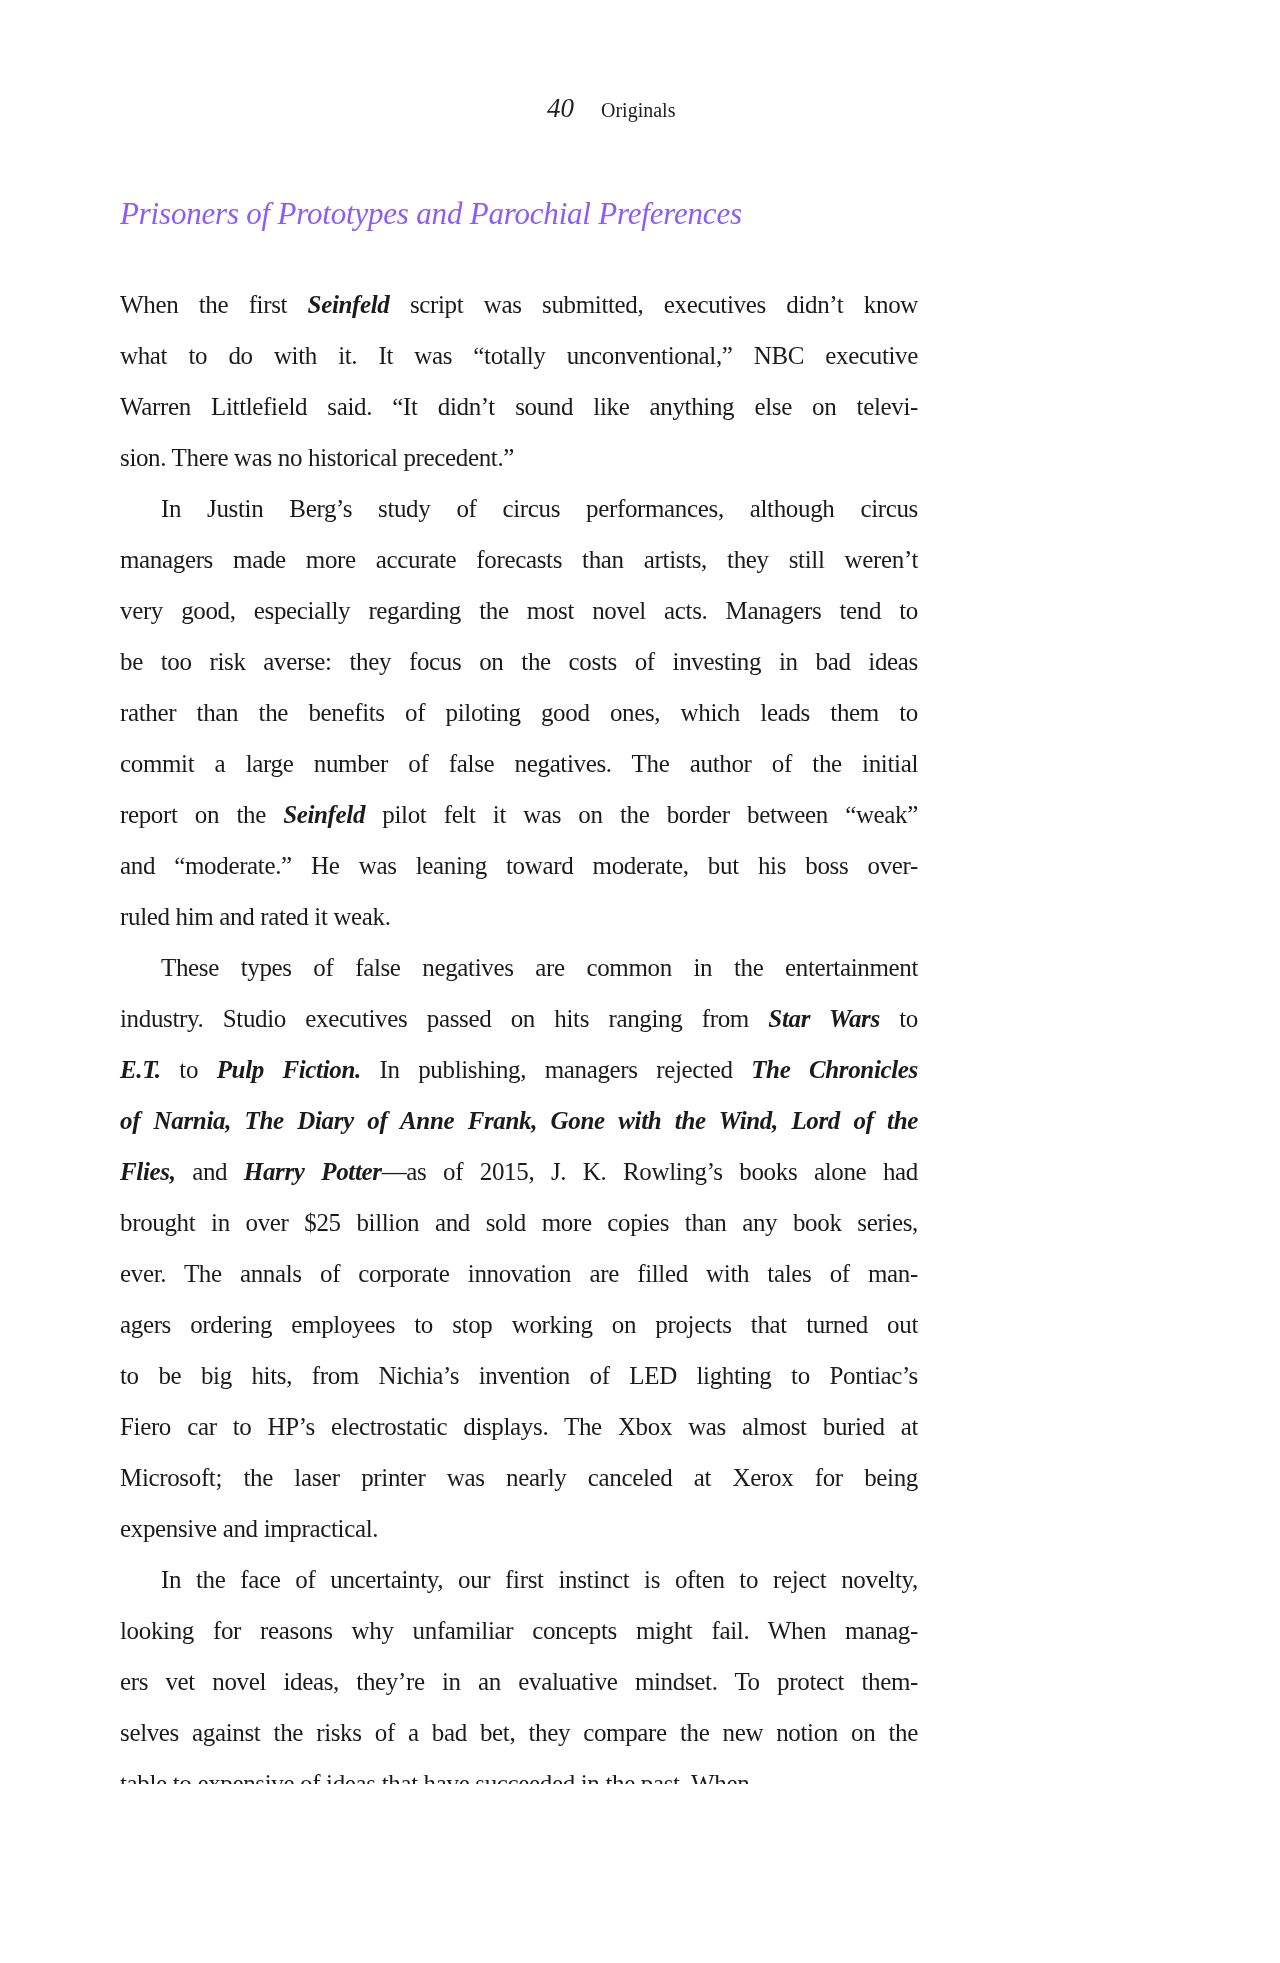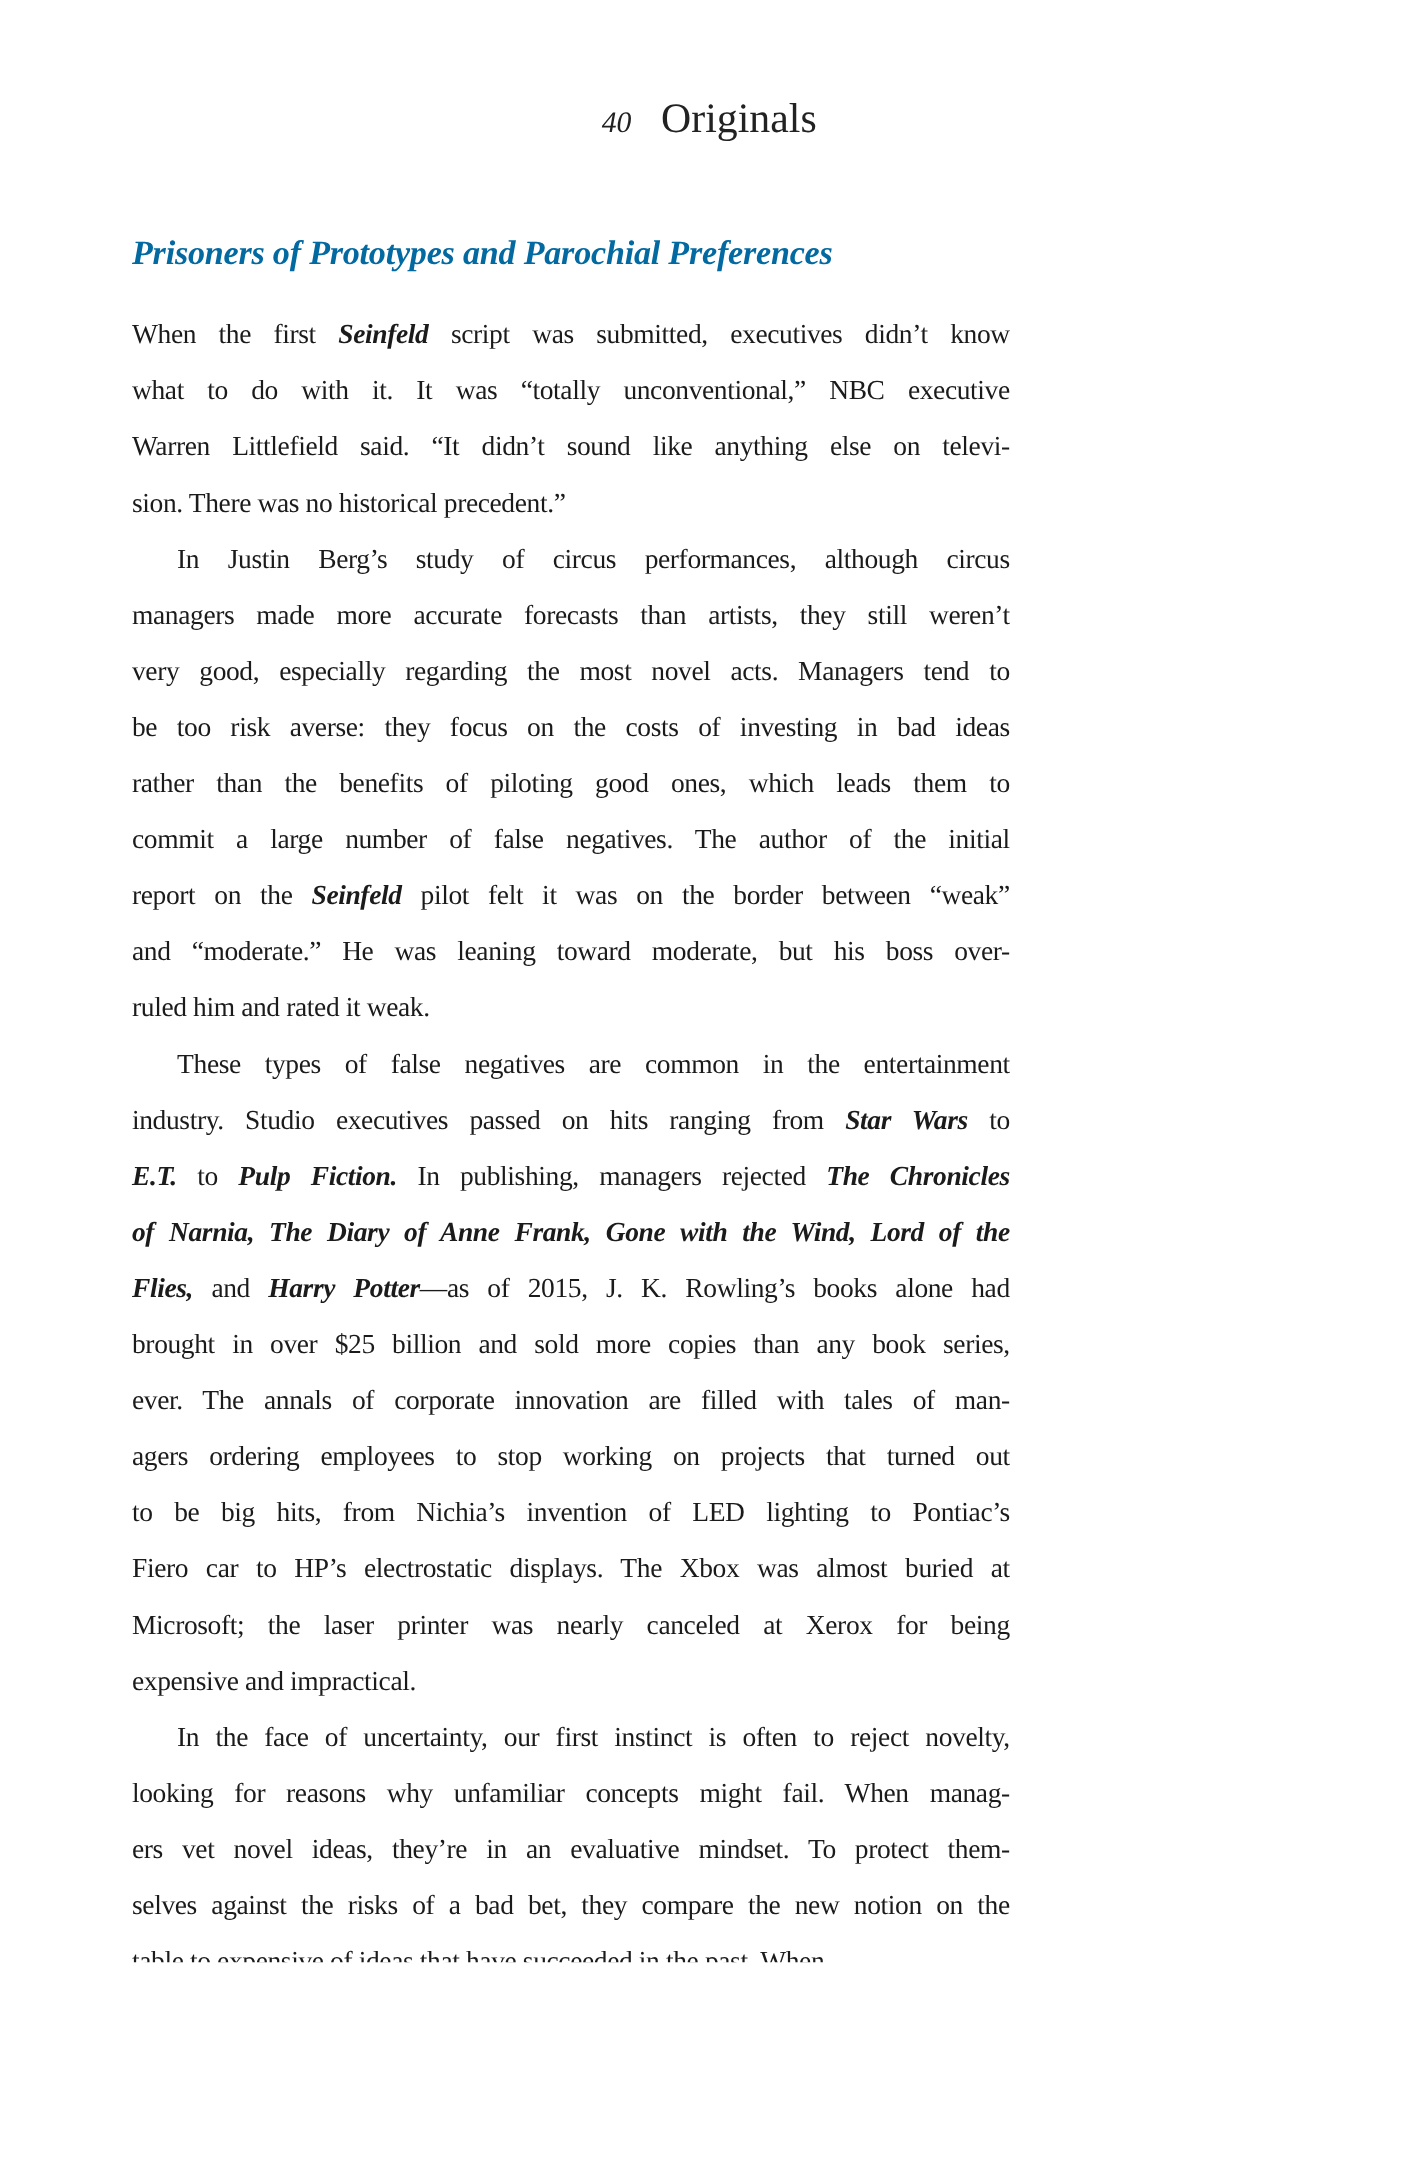--- a/index.html
+++ b/index.html
@@ -24,32 +24,32 @@
     align-items: baseline;
     gap: 27px;
     color: #222222;
     line-height: 36px;
   }
   .running-header .pagenum {
     font-style: italic;
     font-size: 27px;
   }
   .running-header .booktitle {
-    font-size: 38px;
+    font-size: 20px;
   }
   .section-title {
     position: absolute;
     left: 108px;
-    top: 191px;
+    top: 175px;
     width: 798px;
     font-size: 31px;
-    font-weight: bold;
+    font-weight: normal;
     font-style: italic;
     letter-spacing: -0.2px;
-    color: #0369a1;
+    color: #8b5cf6;
     white-space: nowrap;
   }
   .body-text {
     position: absolute;
     left: 108px;
     top: 279px;
     width: 798px;
     font-size: 25px;
     line-height: 51px;
     letter-spacing: -0.35px;

